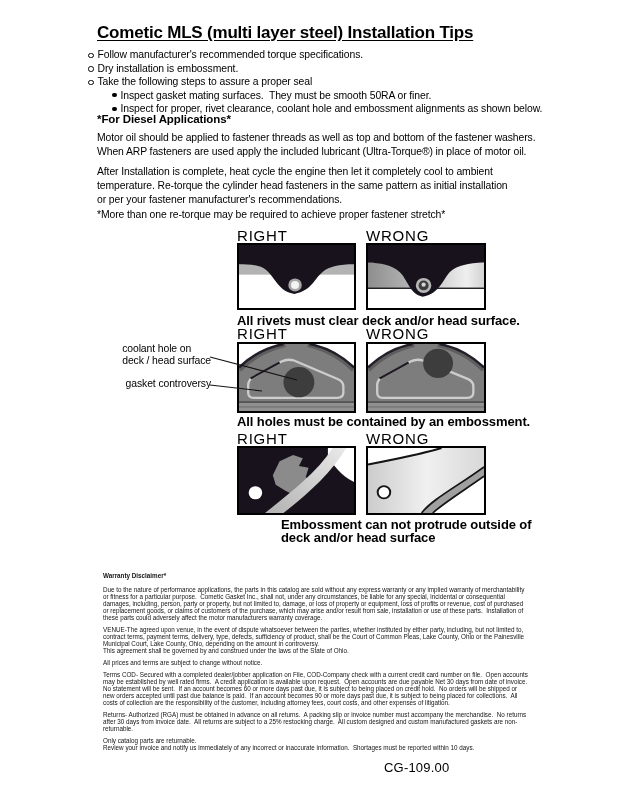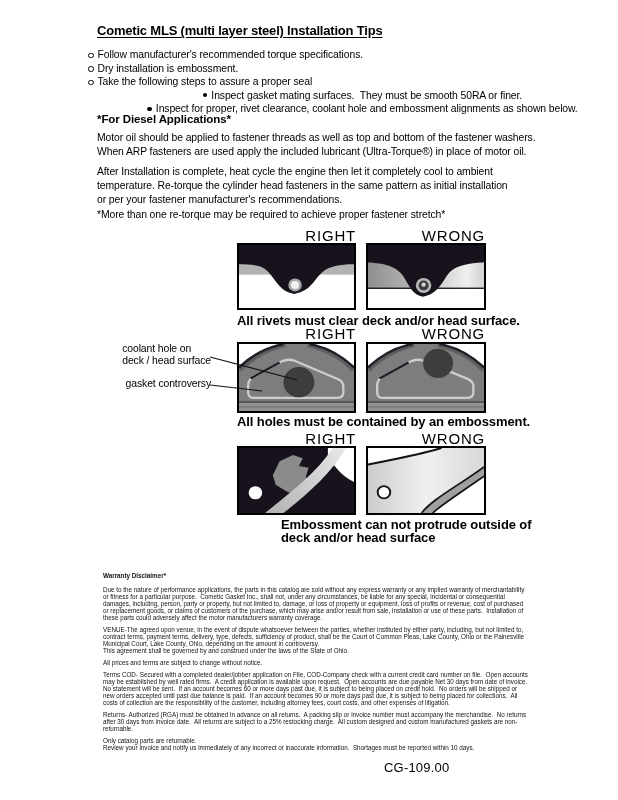--- a/index.html
+++ b/index.html
@@ -1,34 +1,34 @@
 <!DOCTYPE html>
 <html style="--diagram-black: #18121c; --deck-gray: #b3b3b3; --web-gray: #7d7d7d; --hole-gray: #3d3d3d; --embossment-line: #cdcdcd;"><head>
 <meta charset="utf-8">
 <style>
   html,body{margin:0;padding:0;background:#ffffff;}
   body{width:618px;height:800px;position:relative;font-family:"Liberation Sans",sans-serif;color:#000;}
   #page{position:relative;width:618px;height:800px;overflow:hidden;background:#fff;}
   .abs{position:absolute;}
   .pre{white-space:pre-wrap;}
 
-  .title{left:97px;top:23px;font-size:13px;font-weight:bold;letter-spacing:-0.2px;
+  .title{left:97px;top:23px;font-size:17px;font-weight:bold;letter-spacing:-0.2px;
          text-decoration:underline;text-underline-offset:2px;text-align:right;}
 
   .bullets{left:88px;top:48px;width:525px;font-size:10.4px;line-height:13.6px;letter-spacing:-0.1px;}
   .bullet-row{display:flex;align-items:flex-start;}
   .b-open{flex:0 0 auto;width:3.5px;height:3.5px;border:1px solid #000;border-radius:50%;margin:4.5px 4px 0 0;}
   .b-filled{flex:0 0 auto;width:4.5px;height:4.5px;background:#000;border-radius:50%;margin:4.2px 4px 0 0;}
-  .indent{margin-left:24px;justify-content:center;}
+  .indent{margin-left:24px;}
 
   .diesel-heading{left:97px;top:113px;font-size:11.5px;font-weight:bold;letter-spacing:-0.1px;}
   .para{left:97px;width:470px;font-size:10.4px;line-height:14px;letter-spacing:-0.1px;}
   .p1{top:131px;} .p2{top:165px;} .note{top:208px;}
 
-  .dw-label{font-size:15px;letter-spacing:0.8px;text-align:right;width:119px;}
+  .dw-label{font-size:15px;letter-spacing:0.8px;text-align:left;width:119px;}
   .lbl-l{left:237px;} .lbl-r{left:366px;}
   .row1{top:227px;} .row2{top:325px;} .row3{top:430px;}
 
   .dbox{border:2px solid #000;background:#fff;}
   .dbox svg{display:block;width:100%;height:100%;}
   .box1{left:237px;width:115px;} .box2{left:366px;width:116px;}
   .boxes1{top:243px;height:63px;}
   .boxes2{top:342px;height:67px;}
   .boxes3{top:446px;height:65px;}
 

